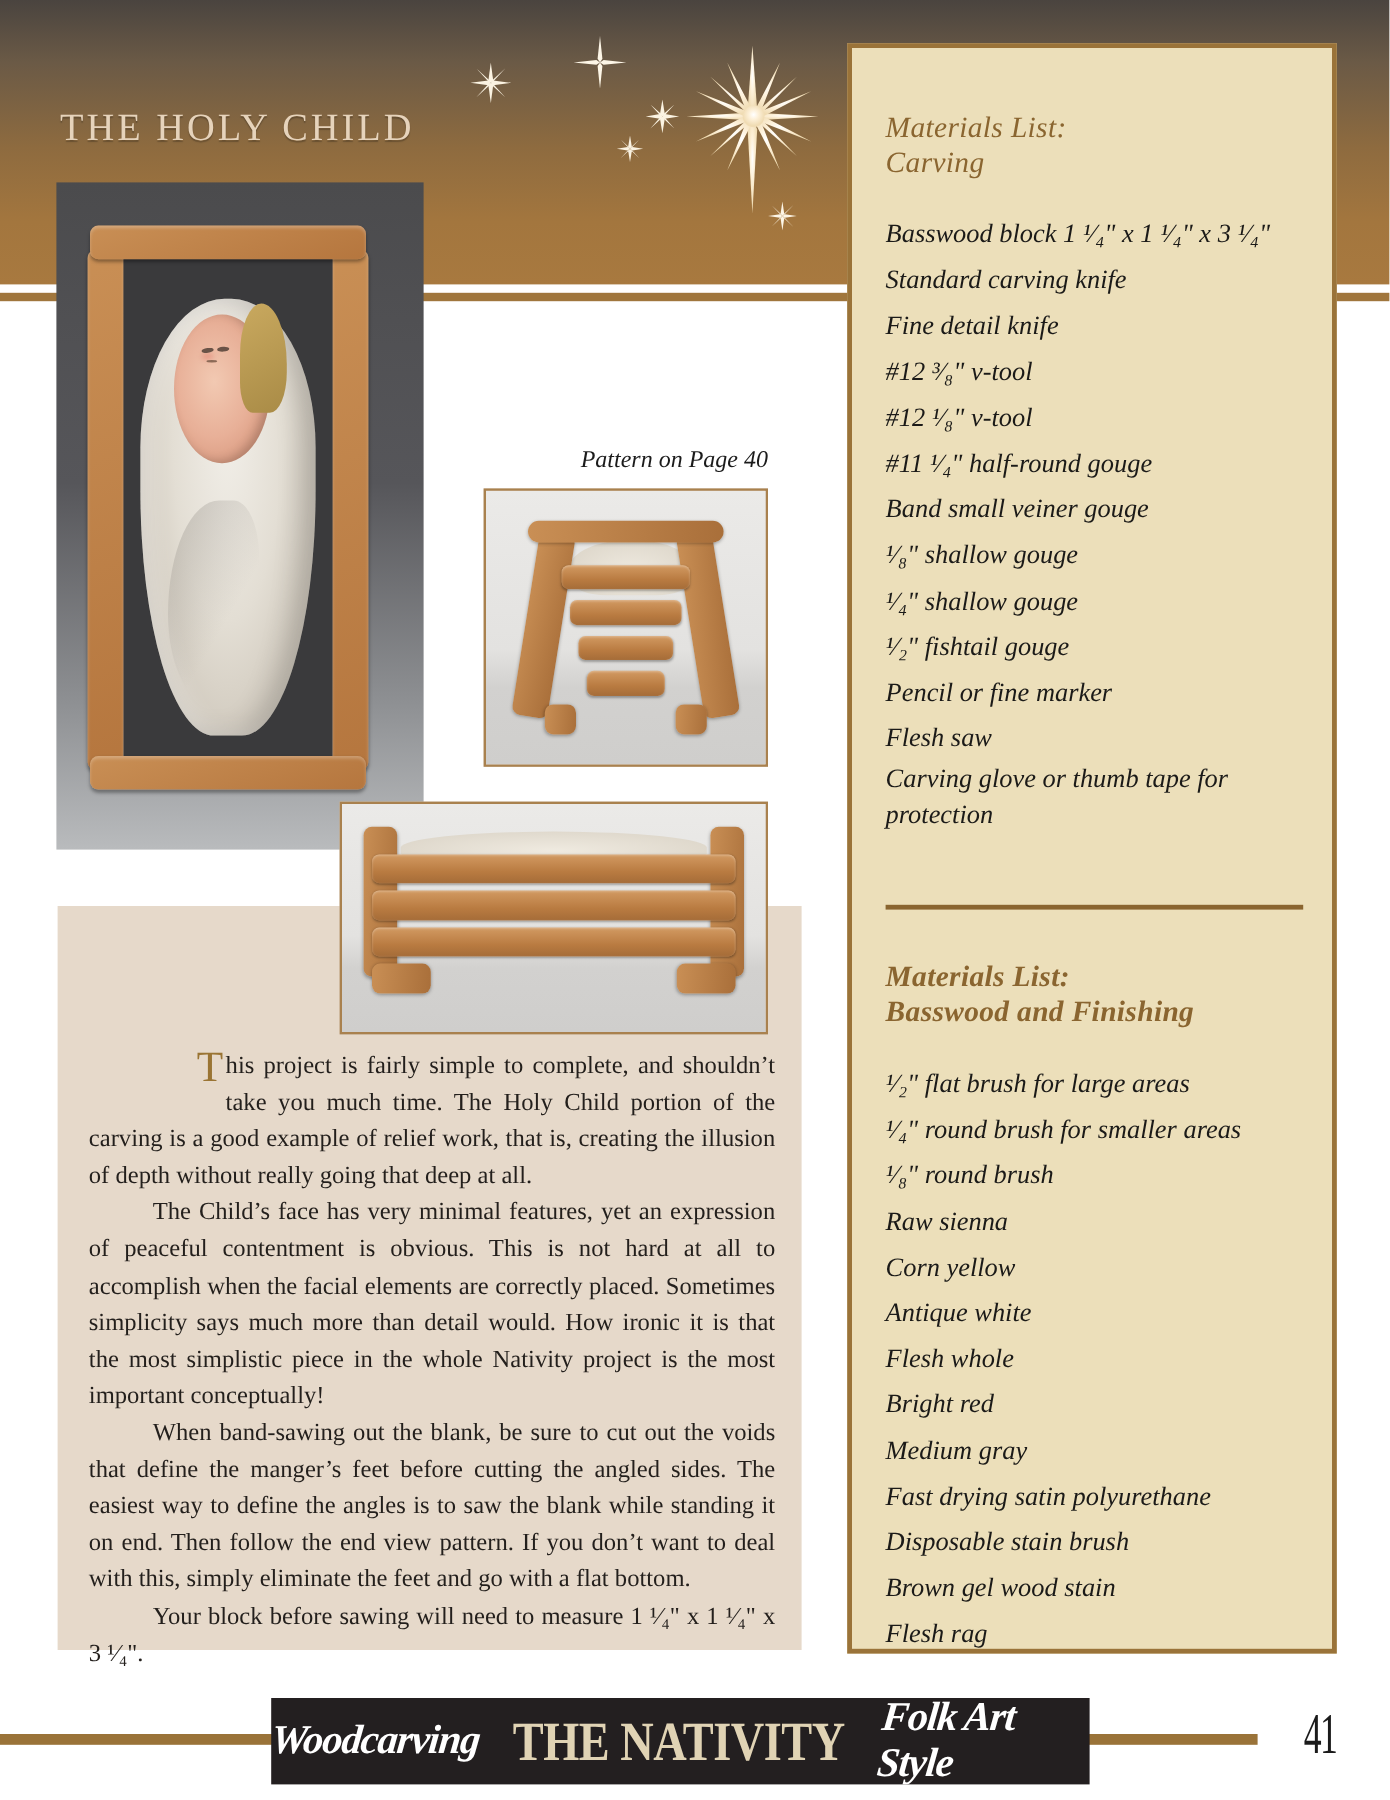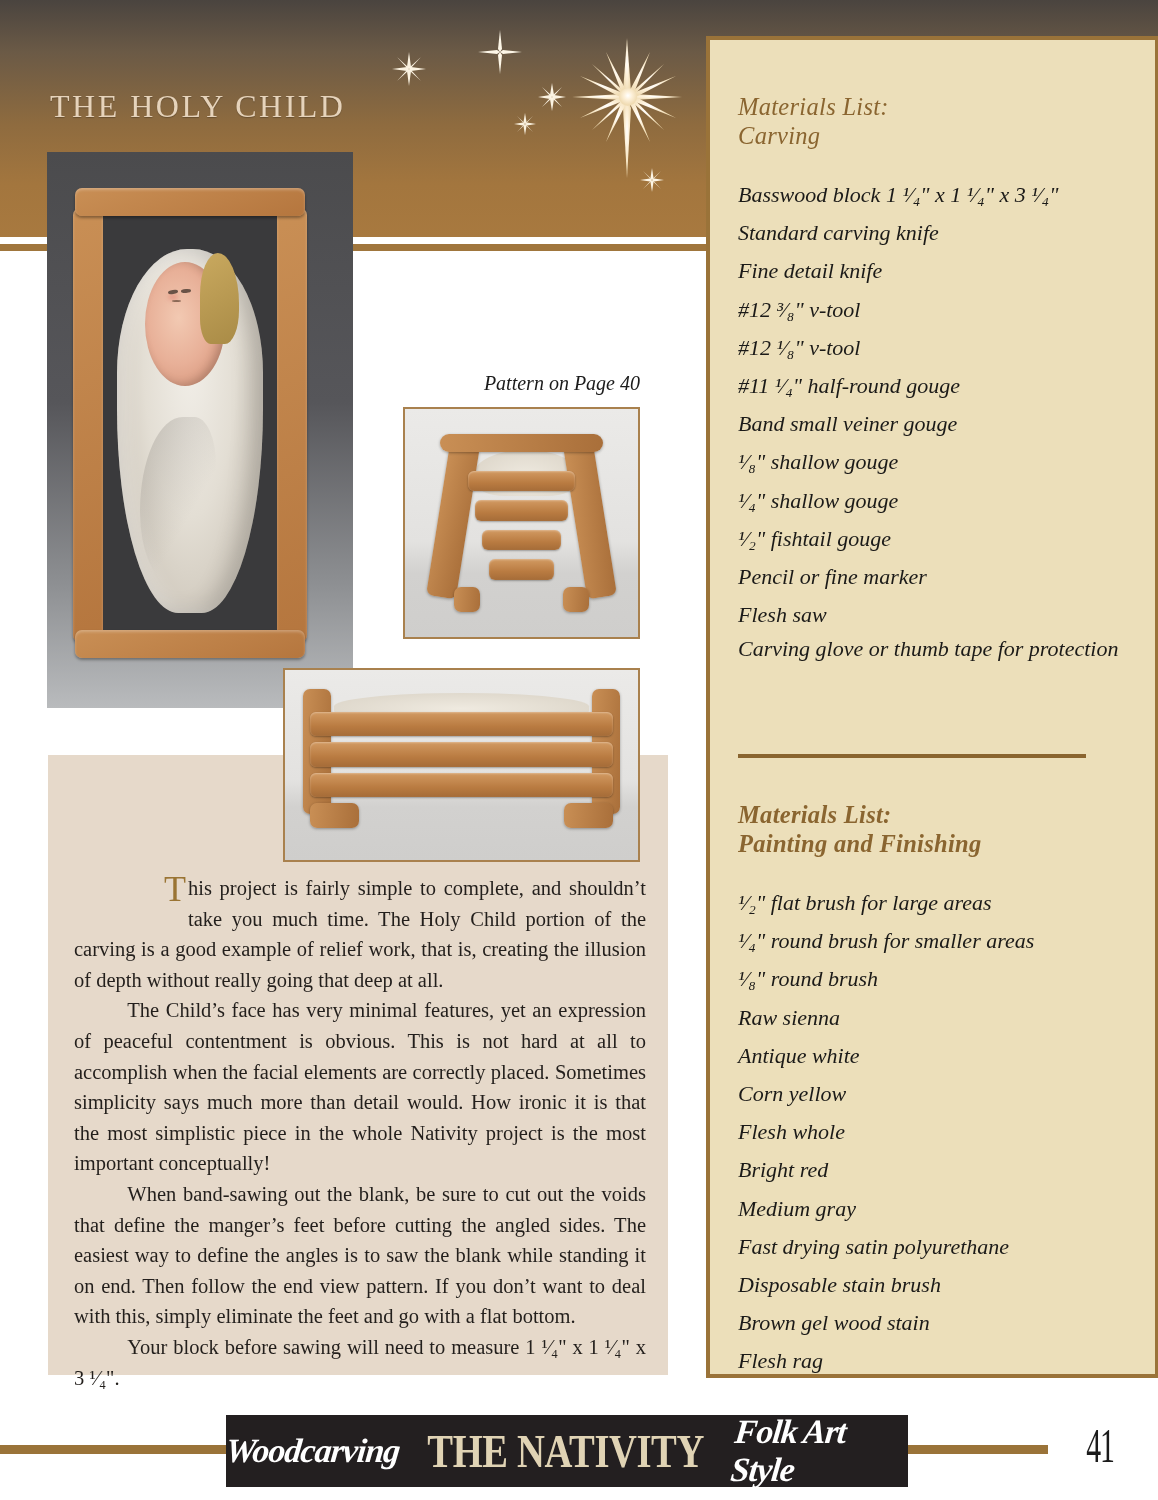--- a/index.html
+++ b/index.html
@@ -125,21 +125,21 @@
   }
   #body-copy p{ text-indent:2.6em; margin:0; }
   #body-copy p.first{ text-indent:0; }
   .dropcap{
     float:left; font-size:36px; line-height:30px; color:#9a7433;
     padding:1px 2px 0 0; margin-left:2.5em; font-weight:400;
   }
 
   
   #materials-panel{
-    position:absolute; left:706px; top:36px; width:453px; height:1342px;
+    position:absolute; left:706px; top:36px; width:408px; height:1342px;
     background:#ecdfba; border:4px solid #9a7339; z-index:3;
     padding:52px 30px 0 28px;
   }
   .ml-heading{
     font-family:"Liberation Serif", serif;
     font-style:italic; color:#8a6530; font-size:24.5px; line-height:29px;
     letter-spacing:.3px;
   }
   .ml-heading.bold{ font-weight:bold; }
   .ml-list{ margin-top:26px; }
@@ -366,28 +366,28 @@
       <div class="ml-item">Pencil or fine marker</div>
       <div class="ml-item">Flesh saw</div>
       <div class="ml-item wrap">Carving glove or thumb tape for protection</div>
     </div>
   </div>
 
   <div id="ml-divider"></div>
 
   <div id="section-paint">
     <div class="ml-heading bold">Materials List:</div>
-    <div class="ml-heading bold">Painting and Finishing</div>
+    <div class="ml-heading bold">Basswood and Finishing</div>
     <div class="ml-list">
       <div class="ml-item">¹⁄₂" flat brush for large areas</div>
       <div class="ml-item">¹⁄₄" round brush for smaller areas</div>
       <div class="ml-item">¹⁄₈" round brush</div>
       <div class="ml-item">Raw sienna</div>
+      <div class="ml-item">Corn yellow</div>
       <div class="ml-item">Antique white</div>
-      <div class="ml-item">Corn yellow</div>
       <div class="ml-item">Flesh whole</div>
       <div class="ml-item">Bright red</div>
       <div class="ml-item">Medium gray</div>
       <div class="ml-item">Fast drying satin polyurethane</div>
       <div class="ml-item">Disposable stain brush</div>
       <div class="ml-item">Brown gel wood stain</div>
       <div class="ml-item">Flesh rag</div>
     </div>
   </div>
 </div>

